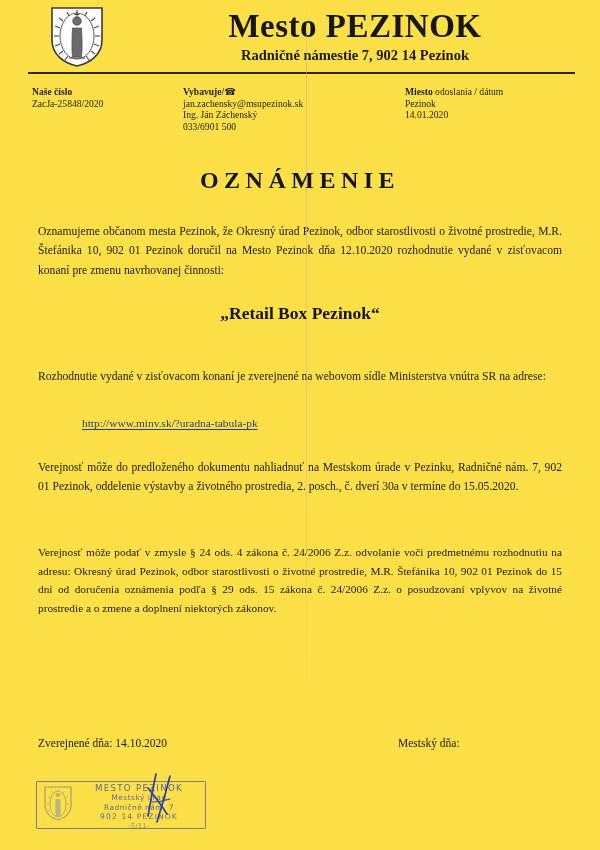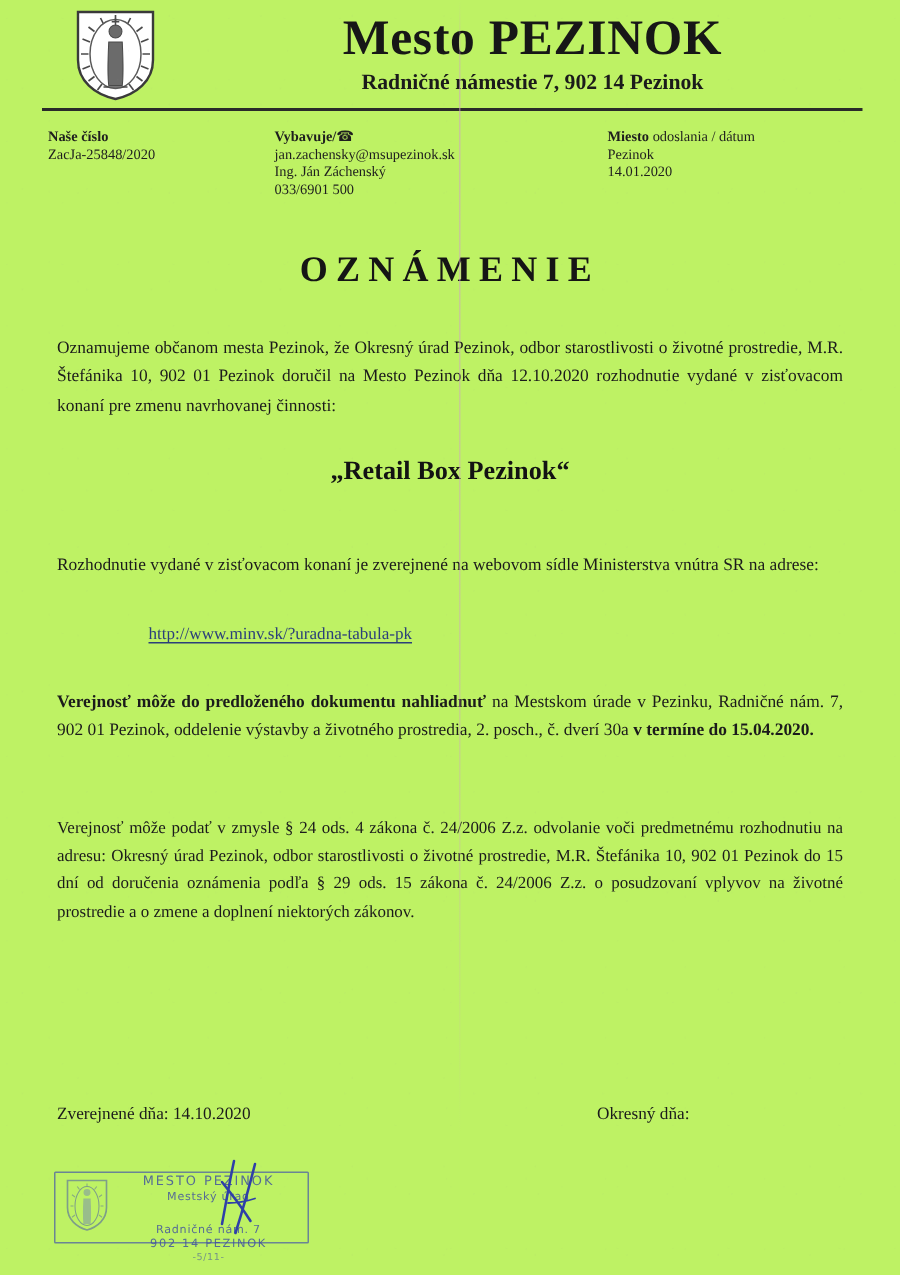--- a/index.html
+++ b/index.html
@@ -14,21 +14,21 @@
     position: relative;
     overflow: hidden;
     font-family: "Liberation Serif", serif;
     color: #1a1a1a;
     
     background-color: #fefefe;
   }
   .page {
     position: absolute;
     inset: 0;
-    background: #bef264;
+    background: #fde047;
   }
   
   .scan-fold {
     position: absolute;
     left: 306px;
     top: 0;
     width: 1px;
     height: 760px;
     background: linear-gradient(to bottom,
         rgba(210,170,200,0.0) 0%,
@@ -162,24 +162,23 @@
   .url-line {
     position: absolute;
     left: 82px;
     top: 415px;
     font-size: 11.4px;
     line-height: 16px;
   }
   .url-line a {
     color: #2b3f7a;
     text-underline-offset: 2px;
-    margin-left: 17px;
   }
   .p-verejnost { top: 458px; }
-  .p-verejnost b { font-weight: bold; margin-top: 20px; }
+  .p-verejnost b { font-weight: normal; margin-top: 20px; }
   .p-odvolanie { top: 543px; line-height: 18.6px; font-size: 11.3px; }
 
   
   .footer {
     position: absolute;
     left: 0;
     top: 737px;
     width: 476px;
     height: 24px;
     font-size: 11.5px;
@@ -219,21 +218,21 @@
     left: 50px;
     top: 7px;
     width: 122px;
     text-align: center;
     font-family: "DejaVu Sans", sans-serif;
     color: #3f4fa0;
     opacity: 0.82;
   }
   .stamp-l1 { font-size: 8.6px; letter-spacing: 1.3px; line-height: 10px; font-weight: normal; }
   .stamp-l2 { font-size: 7.4px; letter-spacing: 0.5px; line-height: 9.5px; }
-  .stamp-l3 { font-size: 7.4px; letter-spacing: 0.5px; line-height: 9.5px; margin-top: 12px; }
+  .stamp-l3 { font-size: 7.4px; letter-spacing: 0.5px; line-height: 9.5px; }
   .stamp-l4 { font-size: 7.6px; letter-spacing: 1.1px; line-height: 9.8px; }
   .stamp-l5 { font-size: 6.4px; letter-spacing: 0.4px; line-height: 8px; opacity: 0.7; text-align: center; }
   .signature {
     position: absolute;
     left: 98px;
     top: -4px;
     width: 70px;
     height: 70px;
     pointer-events: none;
   }
@@ -312,27 +311,27 @@
   <div class="para p-intro">Oznamujeme občanom mesta Pezinok, že Okresný úrad Pezinok, odbor starostlivosti o životné prostredie, M.R. Štefánika 10, 902 01 Pezinok doručil na Mesto Pezinok dňa 12.10.2020 rozhodnutie vydané v zisťovacom konaní pre zmenu navrhovanej činnosti:</div>
 
   <div class="subject">„Retail Box Pezinok“</div>
 
   <div class="para p-rozh">Rozhodnutie vydané v zisťovacom konaní je zverejnené na webovom sídle Ministerstva vnútra SR na adrese:</div>
 
   <div class="url-line">
     <a href="#">http://www.minv.sk/?uradna-tabula-pk</a>
   </div>
 
-  <div class="para p-verejnost"><b>Verejnosť môže do predloženého dokumentu nahliadnuť</b><span> na Mestskom úrade v Pezinku, Radničné nám. 7, 902 01 Pezinok, oddelenie výstavby a životného prostredia, 2. posch., č. dverí 30a </span><b>v termíne do 15.04.2020.</b></div>
+  <div class="para p-verejnost"><b>Verejnosť môže do predloženého dokumentu nahliadnuť</b><span> na Mestskom úrade v Pezinku, Radničné nám. 7, 902 01 Pezinok, oddelenie výstavby a životného prostredia, 2. posch., č. dverí 30a </span><b>v termíne do 15.05.2020.</b></div>
 
   <div class="para p-odvolanie">Verejnosť môže podať v zmysle § 24 ods. 4 zákona č. 24/2006 Z.z. odvolanie voči predmetnému rozhodnutiu na adresu: Okresný úrad Pezinok, odbor starostlivosti o životné prostredie, M.R. Štefánika 10, 902 01 Pezinok do 15 dní od doručenia oznámenia podľa § 29 ods. 15 zákona č. 24/2006 Z.z. o posudzovaní vplyvov na životné prostredie a o zmene a doplnení niektorých zákonov.</div>
 
   <div class="footer">
     <div class="foot-left">Zverejnené dňa: 14.10.2020</div>
-    <div class="foot-right">Okresný dňa:</div>
+    <div class="foot-right">Mestský dňa:</div>
   </div>
 
   <div class="stamp-area">
     <div class="stamp-box"></div>
 
     <div class="stamp-crest">
       <svg viewBox="0 0 30 37" width="30" height="37" aria-hidden="true">
         <path d="M2 2 H28 V20 C28 28 22 33 15 35 C8 33 2 28 2 20 Z" fill="none" stroke="#4a5aa8" stroke-width="1.1"></path>
         <g stroke="#4a5aa8" stroke-width="0.7" fill="none" opacity="0.85">
           <path d="M15 6 L15 4"></path>

